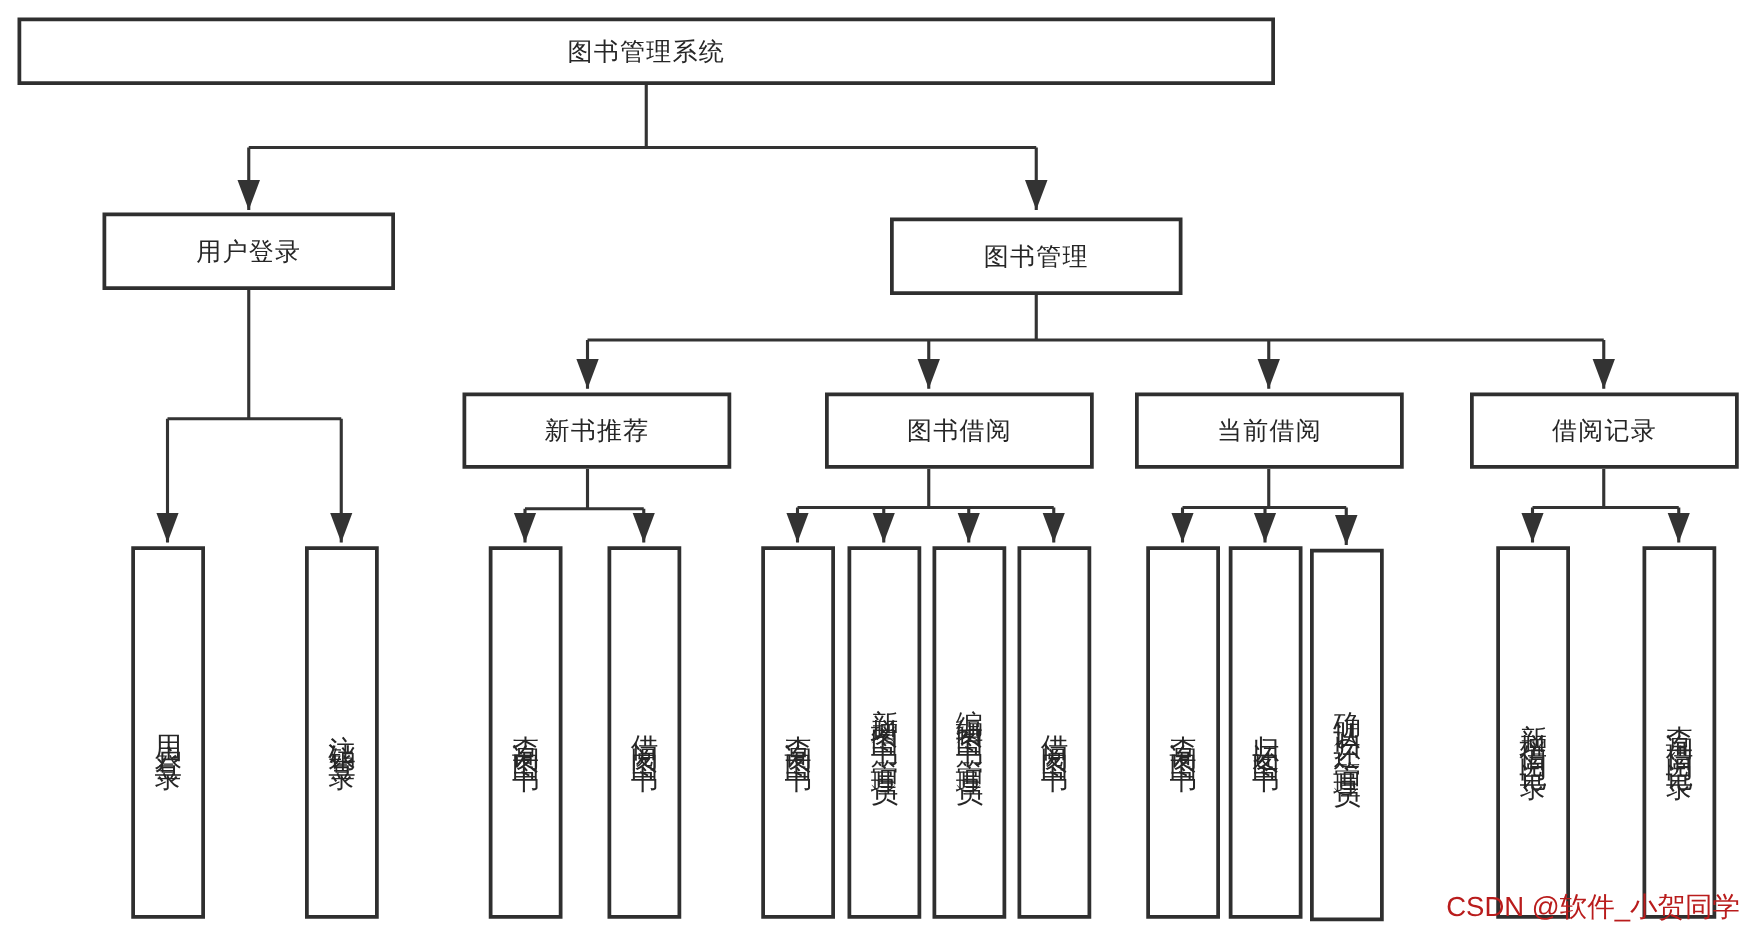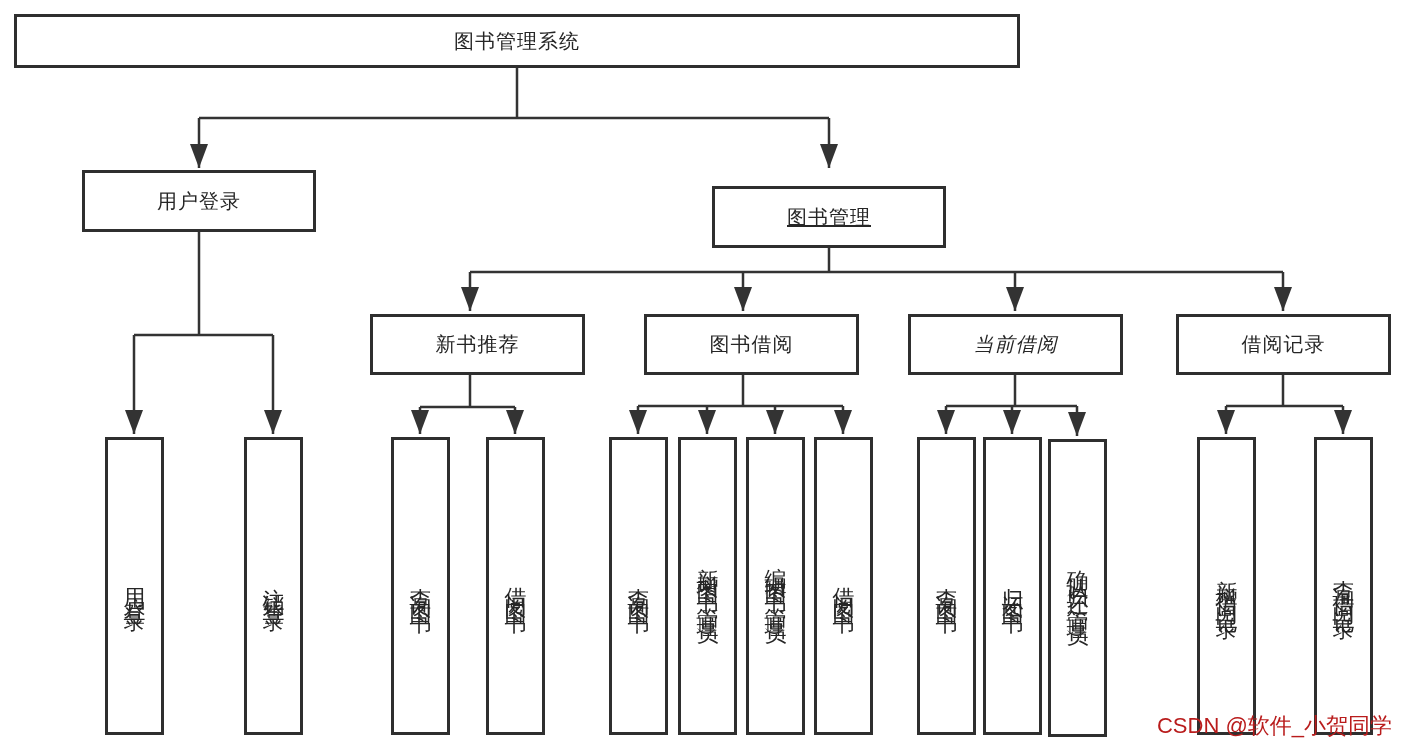--- a/index.html
+++ b/index.html
@@ -90,25 +90,25 @@
     <path d="M1012,406 V434" fill="none" stroke="#333333" stroke-width="2.5" marker-end="url(#ah)"></path>
     <path d="M1077,406 V436" fill="none" stroke="#333333" stroke-width="2.5" marker-end="url(#ah)"></path>
 
     <path d="M1226,406 V434" fill="none" stroke="#333333" stroke-width="2.5" marker-end="url(#ah)"></path>
     <path d="M1343,406 V434" fill="none" stroke="#333333" stroke-width="2.5" marker-end="url(#ah)"></path>
   </svg>
 
   <div class="box hbox" style="left:14px; top:14px; width:1006px; height:54px;">图书管理系统</div>
 
   <div class="box hbox" style="left:82px; top:170px; width:234px; height:62px;">用户登录</div>
-  <div class="box hbox" style="left:712px; top:186px; width:234px; height:62px;text-decoration:underline;">图书管理</div>
+  <div class="box hbox" style="left:712px; top:174px; width:234px; height:62px;">图书管理</div>
 
   <div class="box hbox" style="left:370px; top:314px; width:215px; height:61px;">新书推荐</div>
-  <div class="box hbox" style="left:644px; top:314px; width:215px; height:61px;">图书借阅</div>
-  <div class="box hbox" style="left:908px; top:314px; width:215px; height:61px;font-style:italic;">当前借阅</div>
+  <div class="box hbox" style="left:660px; top:314px; width:215px; height:61px;">图书借阅</div>
+  <div class="box hbox" style="left:908px; top:314px; width:215px; height:61px;">当前借阅</div>
   <div class="box hbox" style="left:1176px; top:314px; width:215px; height:61px;">借阅记录</div>
 
   <div class="box vbox" style="left:105px; top:437px; width:59px; height:298px;">
     <span>用户登录</span>
   </div>
   <div class="box vbox" style="left:244px; top:437px; width:59px; height:298px;">
     <span>注销登录</span>
   </div>
 
   <div class="box vbox" style="left:391px; top:437px; width:59px; height:298px;">

